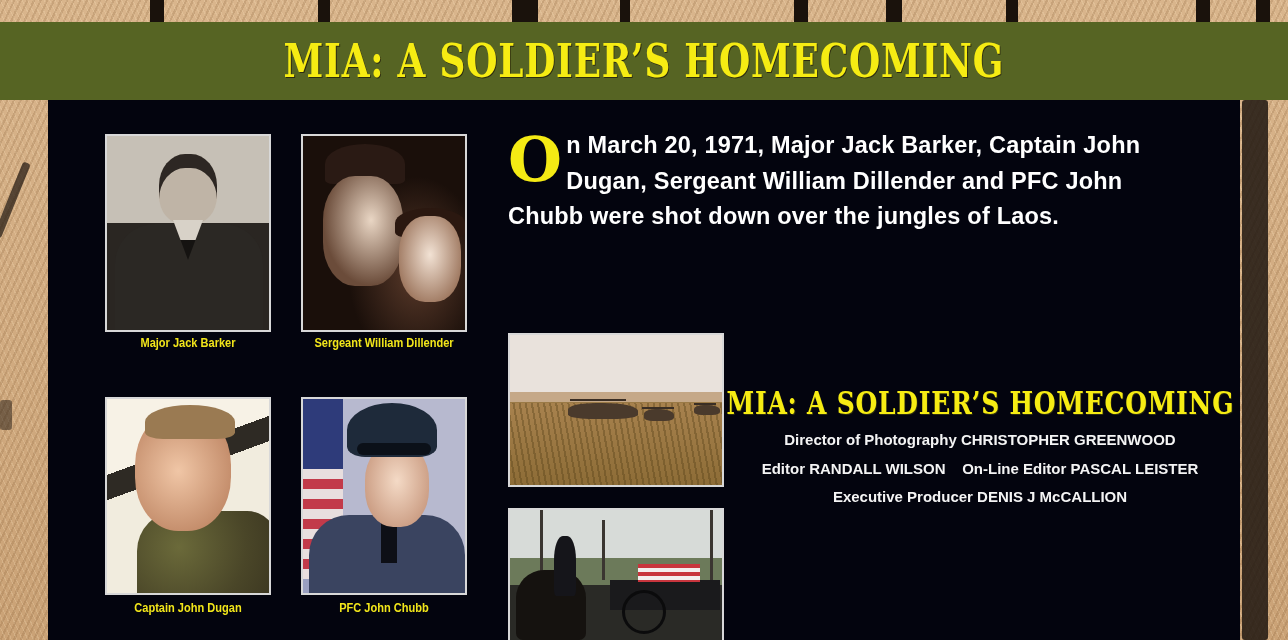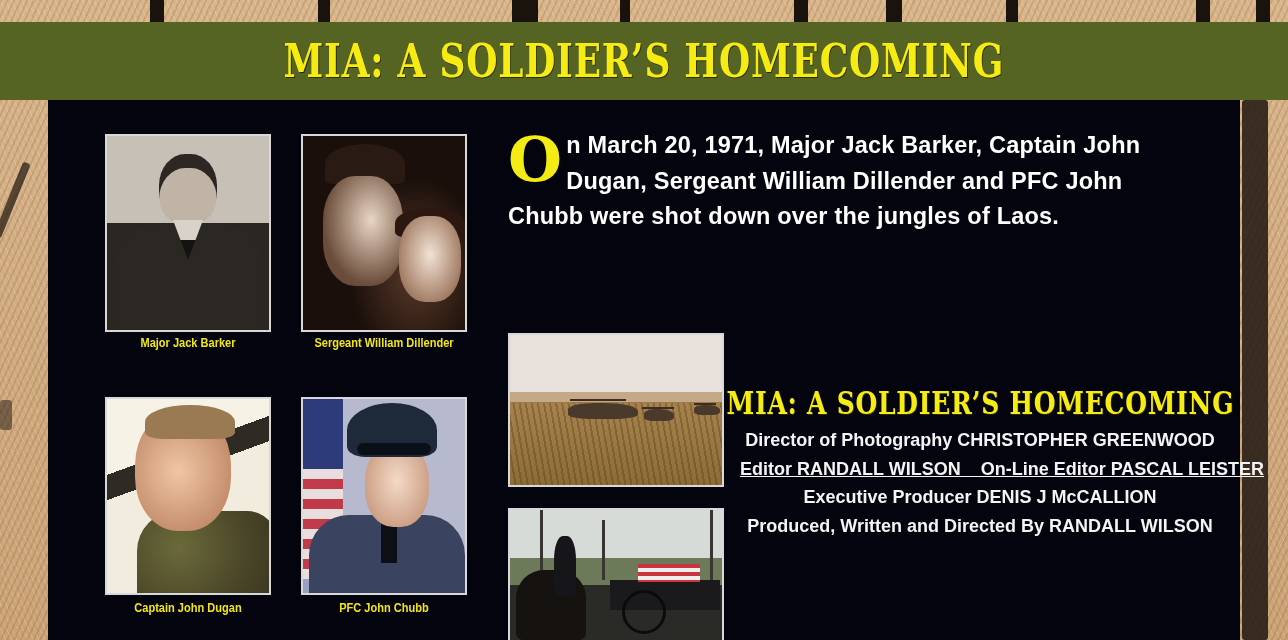--- a/index.html
+++ b/index.html
@@ -107,21 +107,21 @@
   .story .indent { padding-left: 26px; }
 
   .credits {
     position: absolute; left: 740px; top: 370px; width: 480px;
     text-align: center; color: #f4f4f4;
     font-family: "Liberation Sans", sans-serif; font-weight: bold;
   }
   .credits .presents { font-size: 14.5px; margin-top: 10px; }
   .credits .film-title { margin-top: 14px; display: flex; justify-content: center; }
   .credits .film-title .stencil { font-size: 32px; }
-  .credits .line { font-size: 18px; line-height: 28.5px; }
+  .credits .line { font-size: 15px; line-height: 28.5px; }
   .credits .lines { margin-top: 4px; }
 </style>
 </head>
 <body>
 
 <div>
   <div class="top-strip-dark" style="left:150px;width:14px;"></div>
   <div class="top-strip-dark" style="left:318px;width:12px;"></div>
   <div class="top-strip-dark" style="left:512px;width:26px;"></div>
   <div class="top-strip-dark" style="left:620px;width:10px;"></div>
@@ -201,17 +201,16 @@
   <div class="horse"></div>
   <div class="rider"></div>
 </div>
 
 <div class="credits">
   <div class="film-title">
     <div class="stencil">MIA: A SOLDIER’S HOMECOMING</div>
   </div>
   <div class="lines">
     <div class="line">Director of Photography CHRISTOPHER GREENWOOD</div>
-    <div class="line" style="white-space:pre;text-decoration:underline;">Editor RANDALL WILSON    On-Line Editor PASCAL LEISTER</div>
+    <div class="line" style="white-space:pre;">Editor RANDALL WILSON    On-Line Editor PASCAL LEISTER</div>
     <div class="line">Executive Producer DENIS J McCALLION</div>
-    <div class="line">Produced, Written and Directed By RANDALL WILSON</div>
   </div>
 </div>
 
 </body></html>

